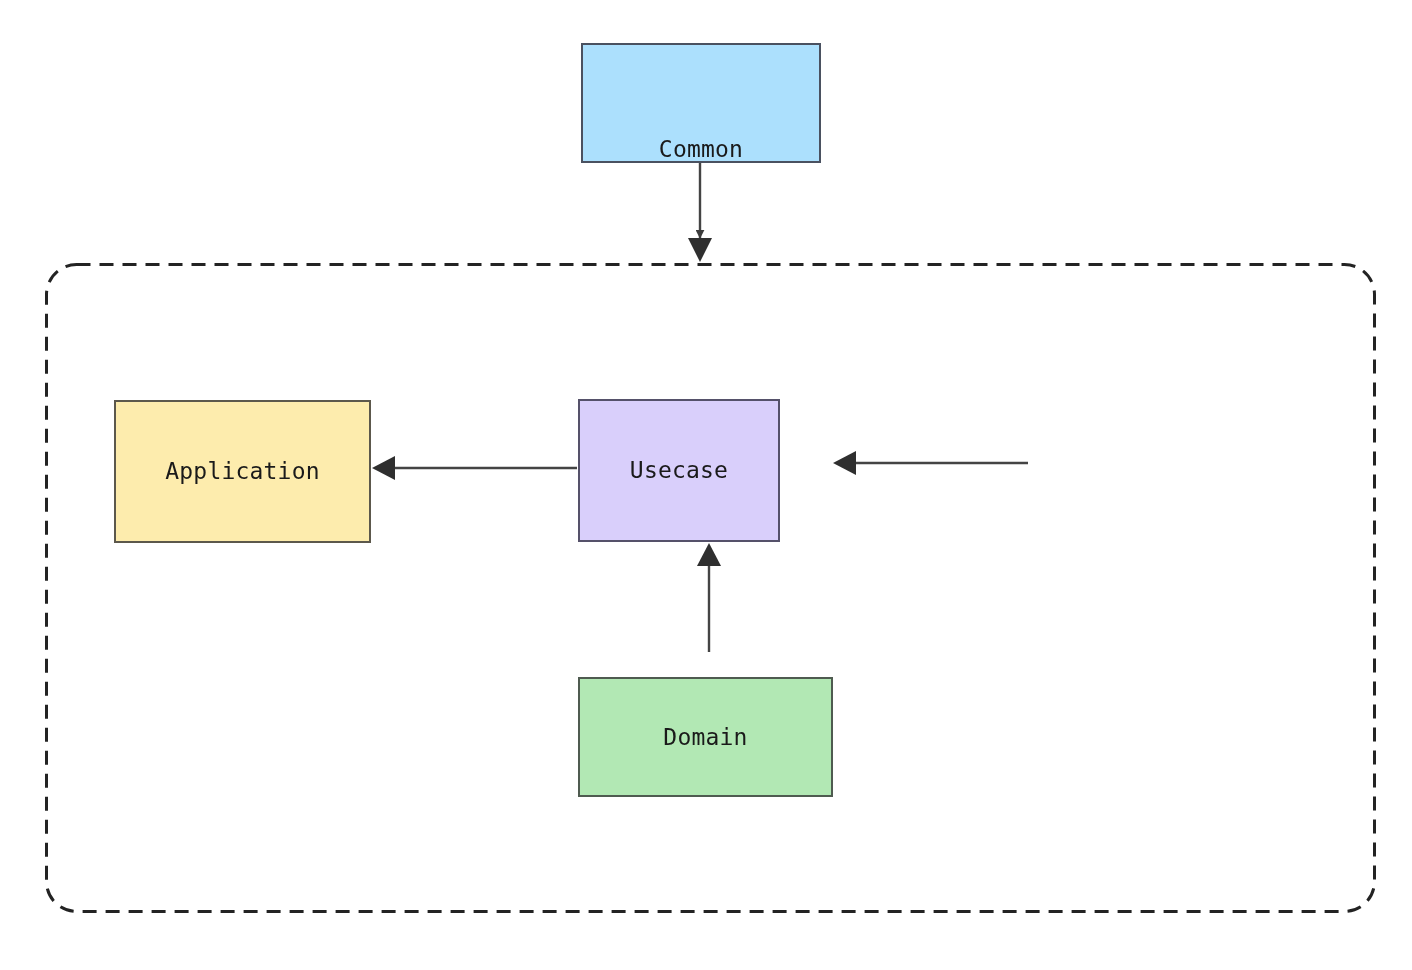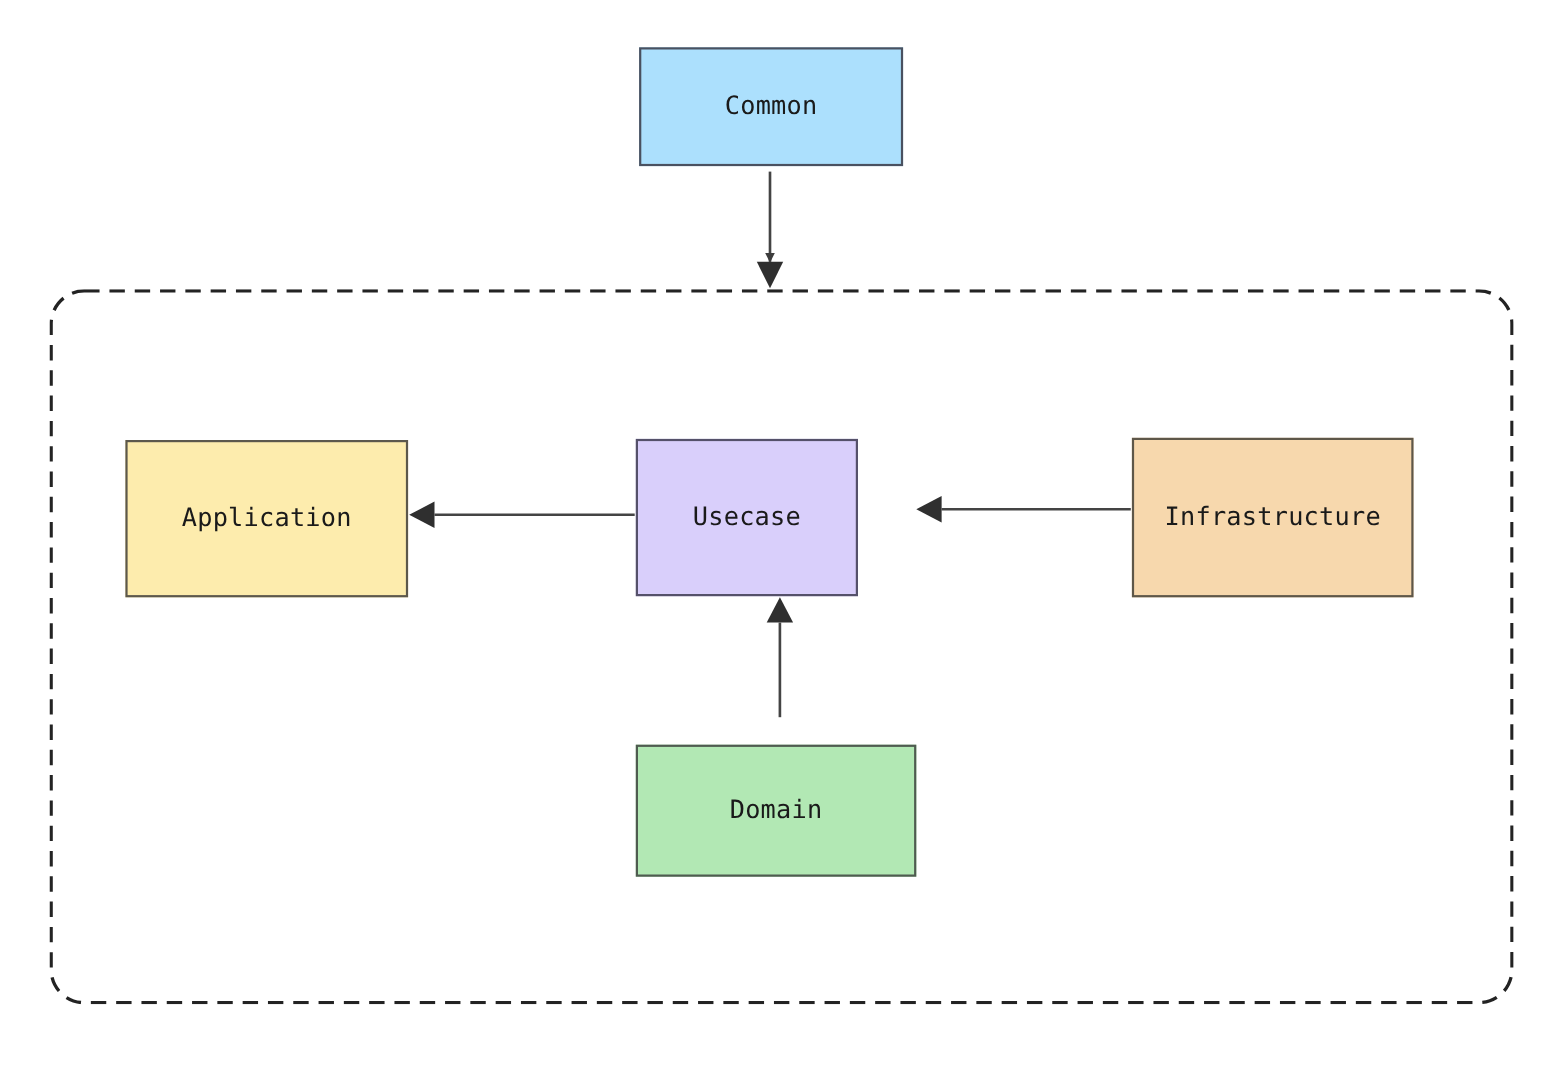--- a/index.html
+++ b/index.html
@@ -37,23 +37,24 @@
     font-family: "DejaVu Sans Mono", "Liberation Mono", monospace;
     font-size: 23px;
     line-height: 1;
     color: #1a1a1a;
     letter-spacing: 0.2px;
     white-space: nowrap;
     user-select: none;
   }
   #node-common {
     left: 581px;  top: 43px;
-    width: 240px; height: 108px;
+    width: 240px; height: 120px;
     background: #ace0fd;
     border-color: #4a5160;
+    align-items: flex-end;
   }
   #node-application {
     left: 114px;  top: 400px;
     width: 257px; height: 143px;
     background: #fdecad;
     border-color: #5c584c;
   }
   #node-usecase {
     left: 578px;  top: 399px;
     width: 202px; height: 143px;
@@ -127,21 +128,18 @@
   </div>
 
   <div class="node" id="node-application">
     <span class="node-label">Application</span>
   </div>
 
   <div class="node" id="node-usecase">
     <span class="node-label">Usecase</span>
   </div>
 
-  <div class="node" id="node-infrastructure">
-    <span class="node-label">Infrastructure</span>
-  </div>
 
   <div class="node" id="node-domain">
     <span class="node-label">Domain</span>
   </div>
 
 </div>
 
 </body></html>

